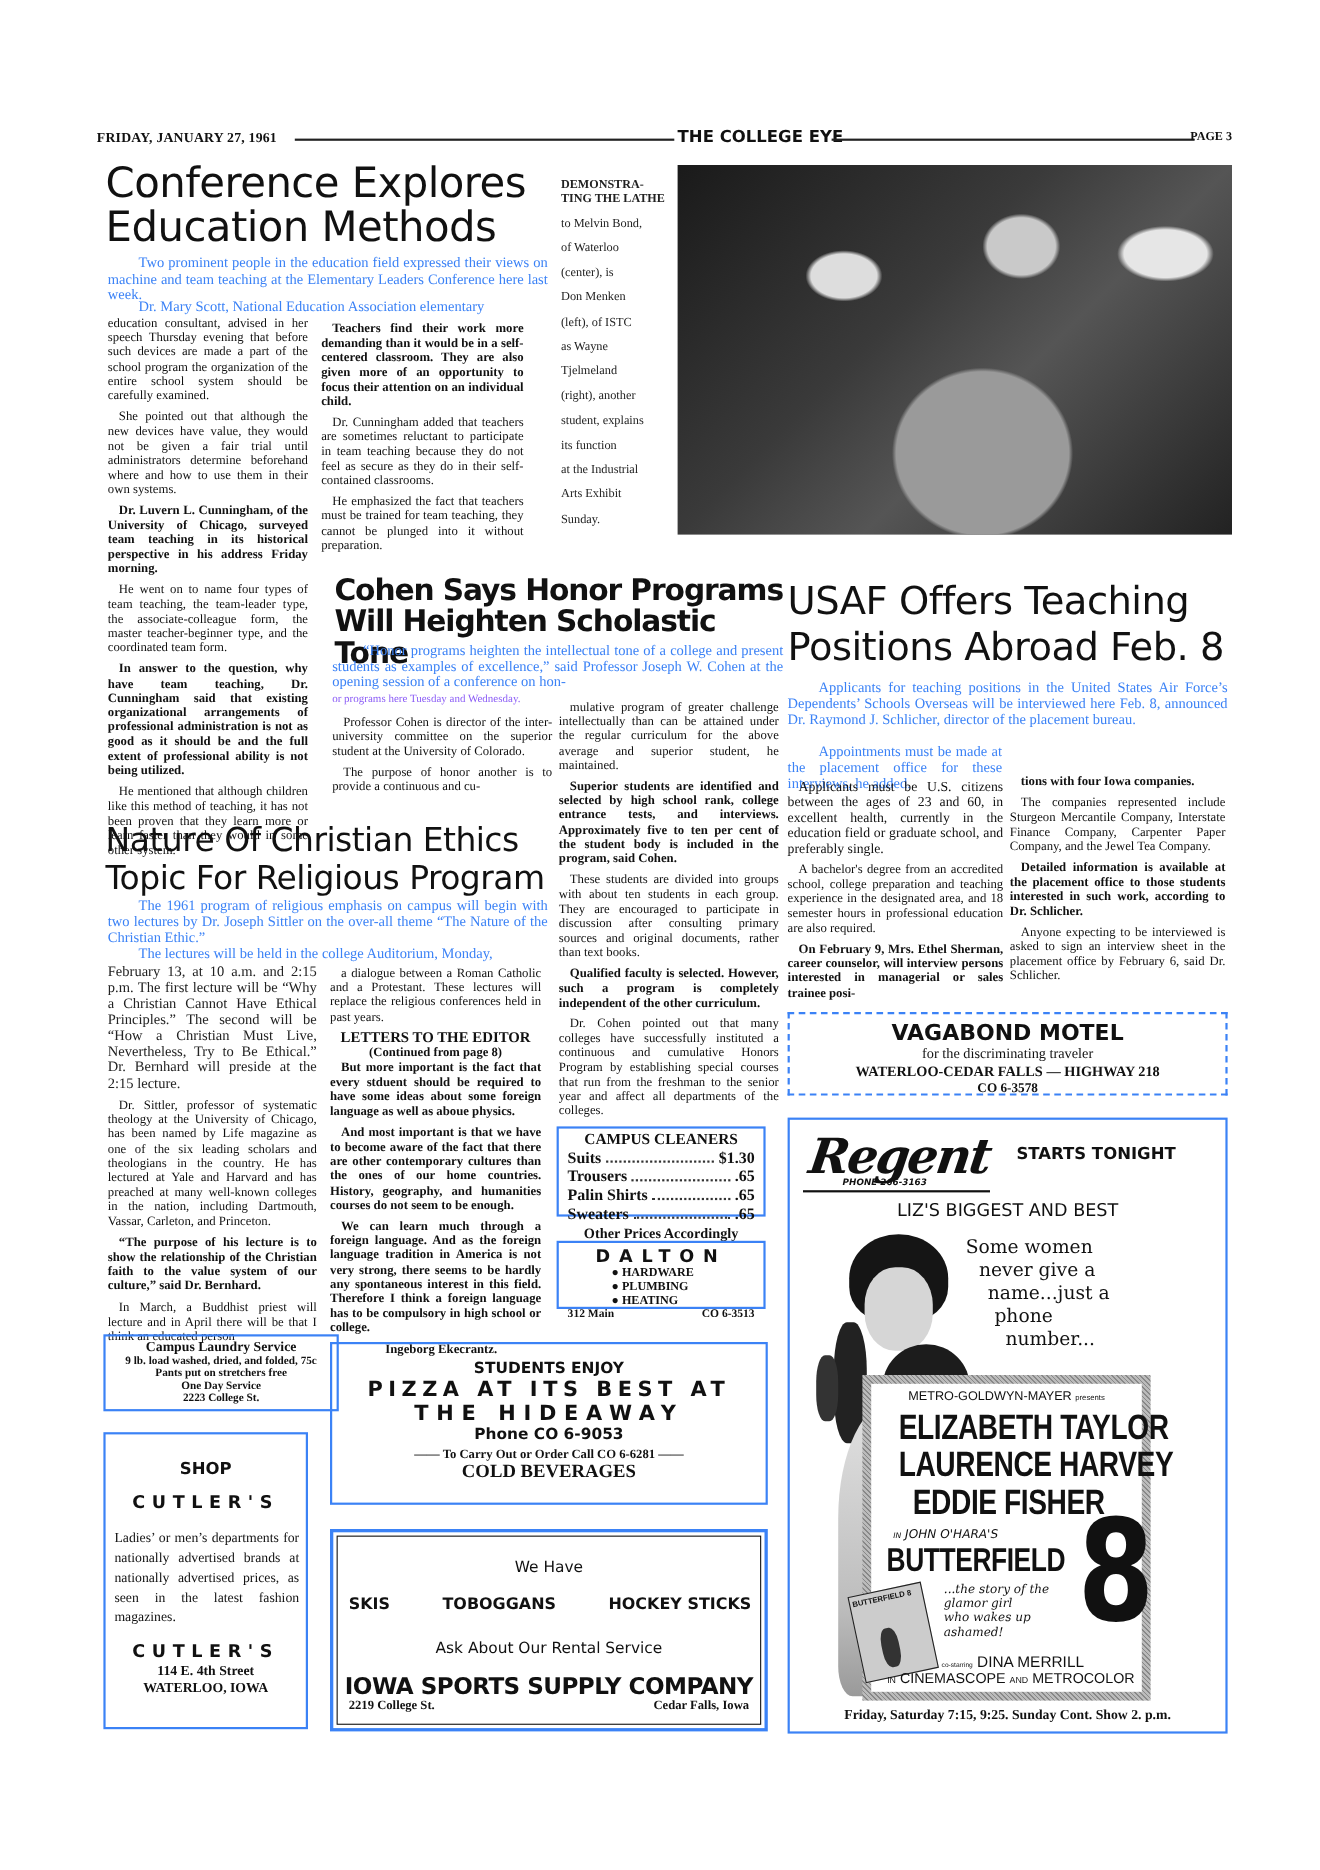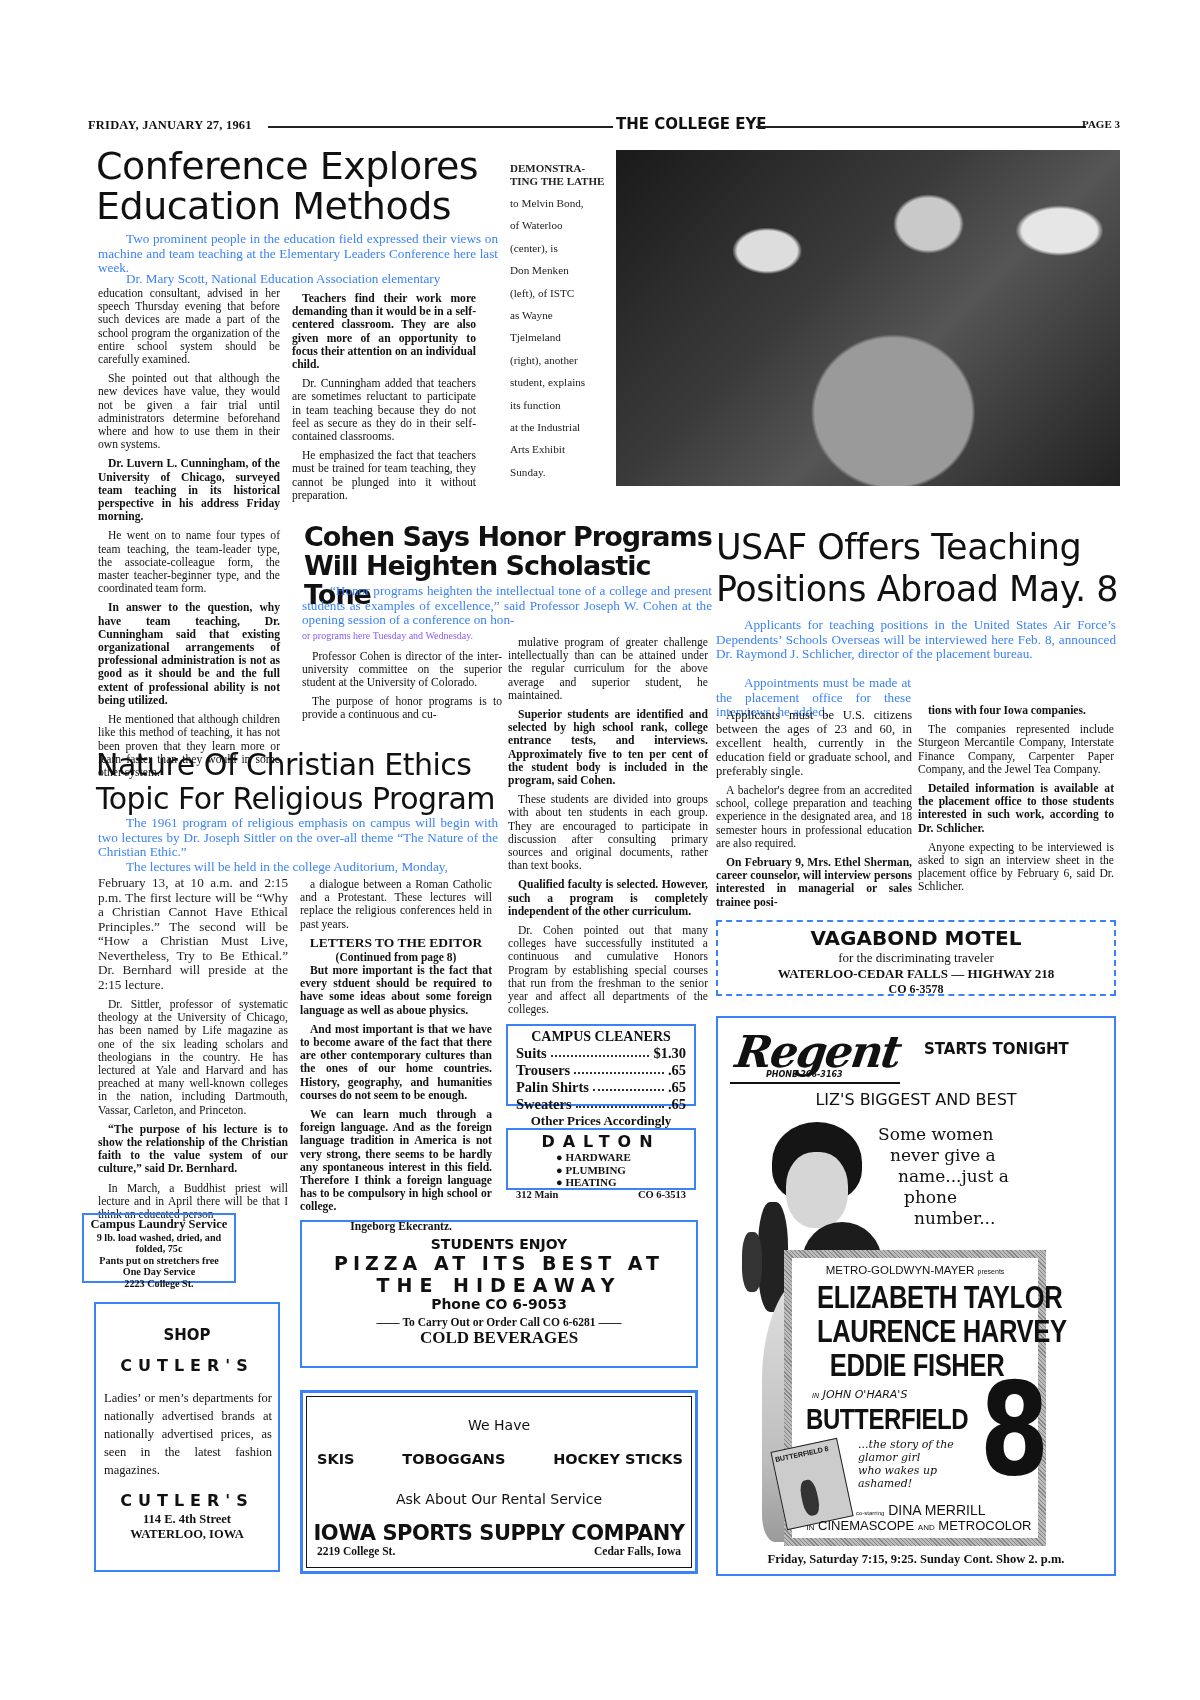--- a/index.html
+++ b/index.html
@@ -89,33 +89,33 @@
 <div class="abs photo" style="left:616px;top:150px;width:504px;height:336px;"></div>
 
 <div class="abs headline bold" style="left:304px;top:522px;width:420px;font-size:27px;line-height:29px;">
   <div>Cohen Says Honor Programs</div>
   <div>Will Heighten Scholastic Tone</div>
 </div>
 <div class="abs lede" style="left:302px;top:584px;width:410px;text-indent:28px;">“Honor programs heighten the intellectual tone of a college and present students as examples of excellence,” said Professor Joseph W. Cohen at the opening session of a conference on hon-</div>
 <div class="abs col" id="cohen-col1" style="left:302px;top:629px;width:200px;">
     <p style="font-size: 10px; line-height: 14.5px; text-indent: 0px; color: #8b5cf6;">or programs here Tuesday and Wednesday.</p>
     <p>Professor Cohen is director of the inter-university committee on the superior student at the University of Colorado.</p>
-    <p>The purpose of honor programs is to provide a continuous and cu-</p>
+    <p>The purpose of honor another is to provide a continuous and cu-</p>
   </div>
 <div class="abs col" id="cohen-col2" style="left:508px;top:636px;width:200px;">
     <p>mulative program of greater challenge intellectually than can be attained under the regular curriculum for the above average and superior student, he maintained.</p>
     <p class="b">Superior students are identified and selected by high school rank, college entrance tests, and interviews. Approximately five to ten per cent of the student body is included in the program, said Cohen.</p>
     <p>These students are divided into groups with about ten students in each group. They are encouraged to participate in discussion after consulting primary sources and original documents, rather than text books.</p>
     <p class="b">Qualified faculty is selected. However, such a program is completely independent of the other curriculum.</p>
     <p>Dr. Cohen pointed out that many colleges have successfully instituted a continuous and cumulative Honors Program by establishing special courses that run from the freshman to the senior year and affect all departments of the colleges.</p>
   </div>
 
 <div class="abs headline" style="left:716px;top:526px;width:410px;font-size:35px;line-height:42px;">
   <div>USAF Offers Teaching</div>
-  <div>Positions Abroad May. 8</div>
+  <div>Positions Abroad Feb. 8</div>
 </div>
 <div class="abs lede" style="left:716px;top:618px;width:400px;text-indent:28px;">Applicants for teaching positions in the United States Air Force’s Dependents’ Schools Overseas will be interviewed here Feb. 8, announced Dr. Raymond J. Schlicher, director of the placement bureau.</div>
 <div class="abs lede" style="left:716px;top:676px;width:195px;text-indent:28px;">Appointments must be made at the placement office for these interviews, he added.</div>
 <div class="abs col" id="usaf-col1" style="left:716px;top:708px;width:196px;">
     <p style="font-size: 12.5px; line-height: 14px;">Applicants must be U.S. citizens between the ages of 23 and 60, in excellent health, currently in the education field or graduate school, and preferably single.</p>
     <p>A bachelor's degree from an accredited school, college preparation and teaching experience in the designated area, and 18 semester hours in professional education are also required.</p>
     <p class="b">On February 9, Mrs. Ethel Sherman, career counselor, will interview persons interested in managerial or sales trainee posi-</p>
   </div>
 <div class="abs col" id="usaf-col2" style="left:918px;top:704px;width:196px;">
     <p class="b">tions with four Iowa companies.</p>
@@ -258,21 +258,21 @@
         <span>CINEMASCOPE</span>
         <span style="font-size:8px;">AND</span>
         <span>METROCOLOR</span>
       </div>
     </div>
   </div>
 
   <div class="abs" style="left:0;top:534px;width:396px;text-align:center;font-family:'Liberation Serif',serif;font-weight:bold;font-size:12.5px;">Friday, Saturday 7:15, 9:25. Sunday Cont. Show 2. p.m.</div>
 </div>
 
-<div class="abs box ad-center" style="left:82px;top:1213px;width:154px;height:70px;padding-top:2px;font-family:'Liberation Serif',serif;font-weight:bold;">
+<div class="abs box ad-center" style="left:94px;top:1213px;width:214px;height:70px;padding-top:2px;font-family:'Liberation Serif',serif;font-weight:bold;">
   <div style="font-size:12.5px;">Campus Laundry Service</div>
   <div id="laundry-lines" style="font-size:10.2px;line-height:11.4px;">
       <div>9 lb. load washed, dried, and folded, 75c</div>
       <div>Pants put on stretchers free</div>
       <div>One Day Service</div>
       <div>2223 College St.</div>
     </div>
 </div>
 
 <div class="abs box ad-center" style="left:94px;top:1302px;width:186px;height:270px;">

